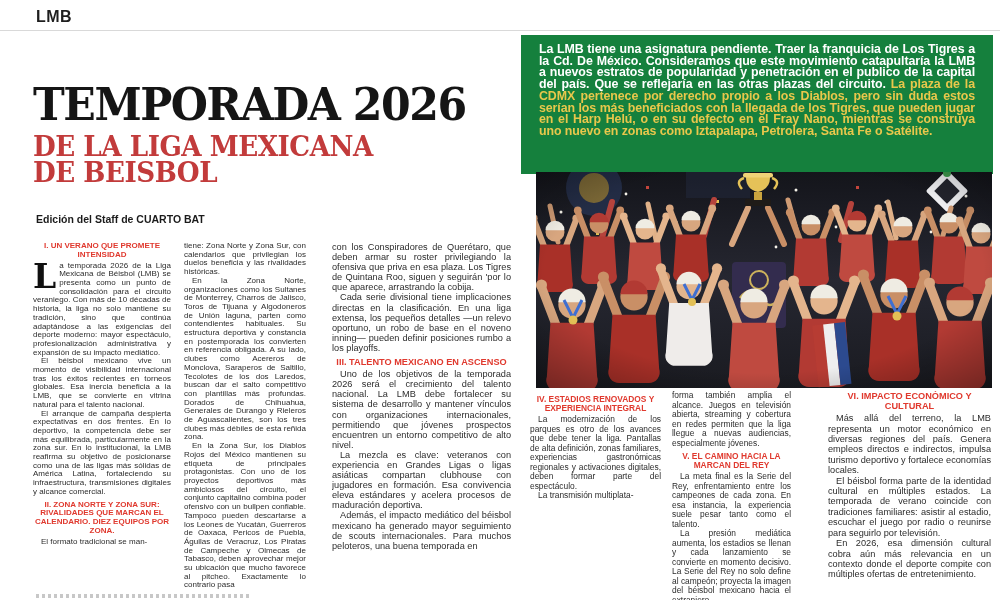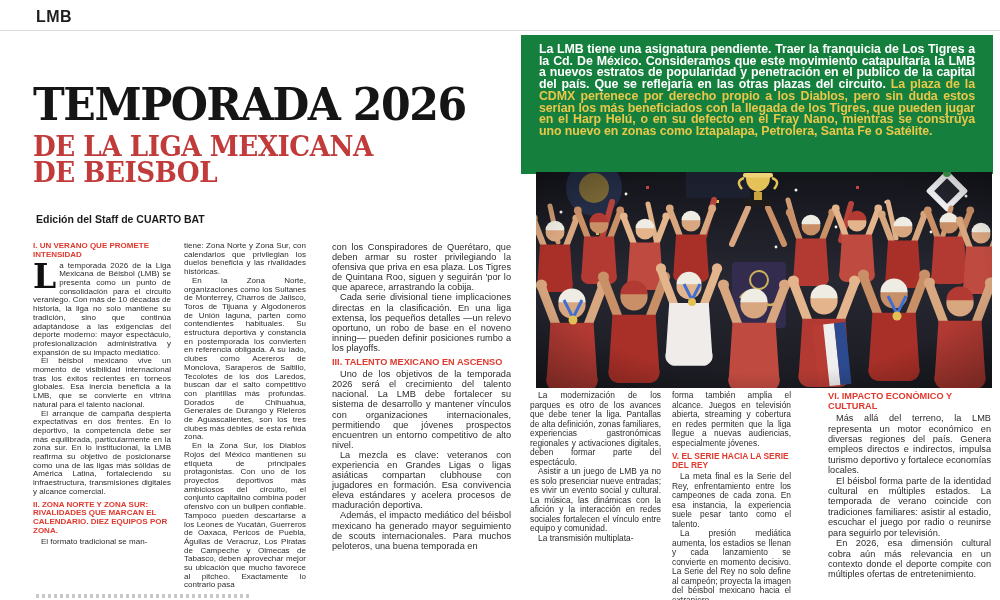--- a/index.html
+++ b/index.html
@@ -30,21 +30,21 @@
        text-align:justify;color:#2c2c2c;hyphens:auto;-webkit-hyphens:auto}
   .c1{left:33px;width:138px;font-size:8px;line-height:8.7px}
   .c2{left:184px;width:122px;font-size:8px;line-height:8.7px}
   .c3{left:332px;width:179px;font-size:9.2px;line-height:10.1px}
   .c4{left:530px;top:391px;height:209px;width:131px;font-size:8.4px;line-height:9.5px}
   .c5{left:672px;top:391px;height:209px;width:119px;font-size:8.4px;line-height:9.5px}
   .c6{left:828px;top:391px;height:209px;width:163px;font-size:9.2px;line-height:10.4px}
   .bp{margin:0}
   .ind{text-indent:8px}
   .sh{color:#e0392e;font-weight:800;font-size:1em;line-height:1.1;
-      margin:4px 0 2px;text-align:left}
+      margin:4px 0 2px;text-align:center}
   .sh.first{margin-top:0}
   .dropcap{float:left;font-family:"DejaVu Serif",serif;font-weight:700;
            font-size:33px;line-height:26px;padding:2px 3px 0 0;color:#101010}
 
   
   .pullbox{left:521px;top:35px;width:472px;height:139px;background:#15803d;
            padding:9px 18px;overflow:hidden}
   .pullbox p{margin:0;font-weight:700;font-size:12.4px;line-height:11.7px;
              letter-spacing:-.1px;text-align:justify;color:#ffffff}
   .pullhl{color:#e9c74b}
@@ -216,28 +216,28 @@
 <section class="col c3" data-name="article-column-3">
   <p class="bp" data-name="body-paragraph">con los Conspiradores de Querétaro, que deben armar su roster privilegiando la ofensiva que priva en esa plaza. Los Tigres de Quintana Roo, siguen y seguirán 'por lo que aparece, arrastrando la cobija.</p>
   <p class="bp ind" data-name="body-paragraph">Cada serie divisional tiene implicaciones directas en la clasificación. En una liga extensa, los pequeños detalles —un relevo oportuno, un robo de base en el noveno inning— pueden definir posiciones rumbo a los playoffs.</p>
   <h3 class="sh" data-name="section-heading-3">III. TALENTO MEXICANO EN ASCENSO</h3>
   <p class="bp ind" data-name="body-paragraph">Uno de los objetivos de la temporada 2026 será el crecimiento del talento nacional. La LMB debe fortalecer su sistema de desarrollo y mantener vínculos con organizaciones internacionales, permitiendo que jóvenes prospectos encuentren un entorno competitivo de alto nivel.</p>
   <p class="bp ind" data-name="body-paragraph">La mezcla es clave: veteranos con experiencia en Grandes Ligas o ligas asiáticas compartan clubhouse con jugadores en formación. Esa convivencia eleva estándares y acelera procesos de maduración deportiva.</p>
   <p class="bp ind" data-name="body-paragraph">Además, el impacto mediático del béisbol mexicano ha generado mayor seguimiento de scouts internacionales. Para muchos peloteros, una buena temporada en</p>
 </section>
 
 <section class="col c4" data-name="article-column-4">
+  <h3 class="sh" data-name="section-heading-4">IV. ESTADIOS RENOVADOS Y EXPERIENCIA INTEGRAL</h3>
   <p class="bp ind" data-name="body-paragraph">La modernización de los parques es otro de los avances que debe tener la liga. Pantallas de alta definición, zonas familiares, experiencias gastronómicas regionales y activaciones digitales, deben formar parte del espectáculo.</p>
-  <p class="bp ind" data-name="body-paragraph">Asistir a un juego de LMB ya no es solo presenciar nueve entradas; es vivir un evento social y cultural. La música, las dinámicas con la afición y la interacción en redes sociales fortalecen el vínculo entre equipo y comunidad.</p>
   <p class="bp ind" data-name="body-paragraph">La transmisión multiplata-</p>
 </section>
 
 <section class="col c5" data-name="article-column-5">
   <p class="bp" data-name="body-paragraph">forma también amplia el alcance. Juegos en televisión abierta, streaming y cobertura en redes permiten que la liga llegue a nuevas audiencias, especialmente jóvenes.</p>
-  <h3 class="sh" data-name="section-heading-5">V. EL SERIE HACIA LA SERIE DEL REY</h3>
+  <h3 class="sh" data-name="section-heading-5">V. EL CAMINO HACIA LA MARCAN DEL REY</h3>
   <p class="bp ind" data-name="body-paragraph">La meta final es la Serie del Rey, enfrentamiento entre los campeones de cada zona. En esa instancia, la experiencia suele pesar tanto como el talento.</p>
   <p class="bp ind" data-name="body-paragraph">La presión mediática aumenta, los estadios se llenan y cada lanzamiento se convierte en momento decisivo. La Serie del Rey no solo define al campeón; proyecta la imagen del béisbol mexicano hacia el extranjero.</p>
 </section>
 
 <section class="col c6" data-name="article-column-6">
   <h3 class="sh first" data-name="section-heading-6">VI. IMPACTO ECONÓMICO Y CULTURAL</h3>
   <p class="bp ind" data-name="body-paragraph">Más allá del terreno, la LMB representa un motor económico en diversas regiones del país. Genera empleos directos e indirectos, impulsa turismo deportivo y fortalece economías locales.</p>
   <p class="bp ind" data-name="body-paragraph">El béisbol forma parte de la identidad cultural en múltiples estados. La temporada de verano coincide con tradiciones familiares: asistir al estadio, escuchar el juego por radio o reunirse para seguirlo por televisión.</p>
   <p class="bp ind" data-name="body-paragraph">En 2026, esa dimensión cultural cobra aún más relevancia en un contexto donde el deporte compite con múltiples ofertas de entretenimiento.</p>
 </section>

